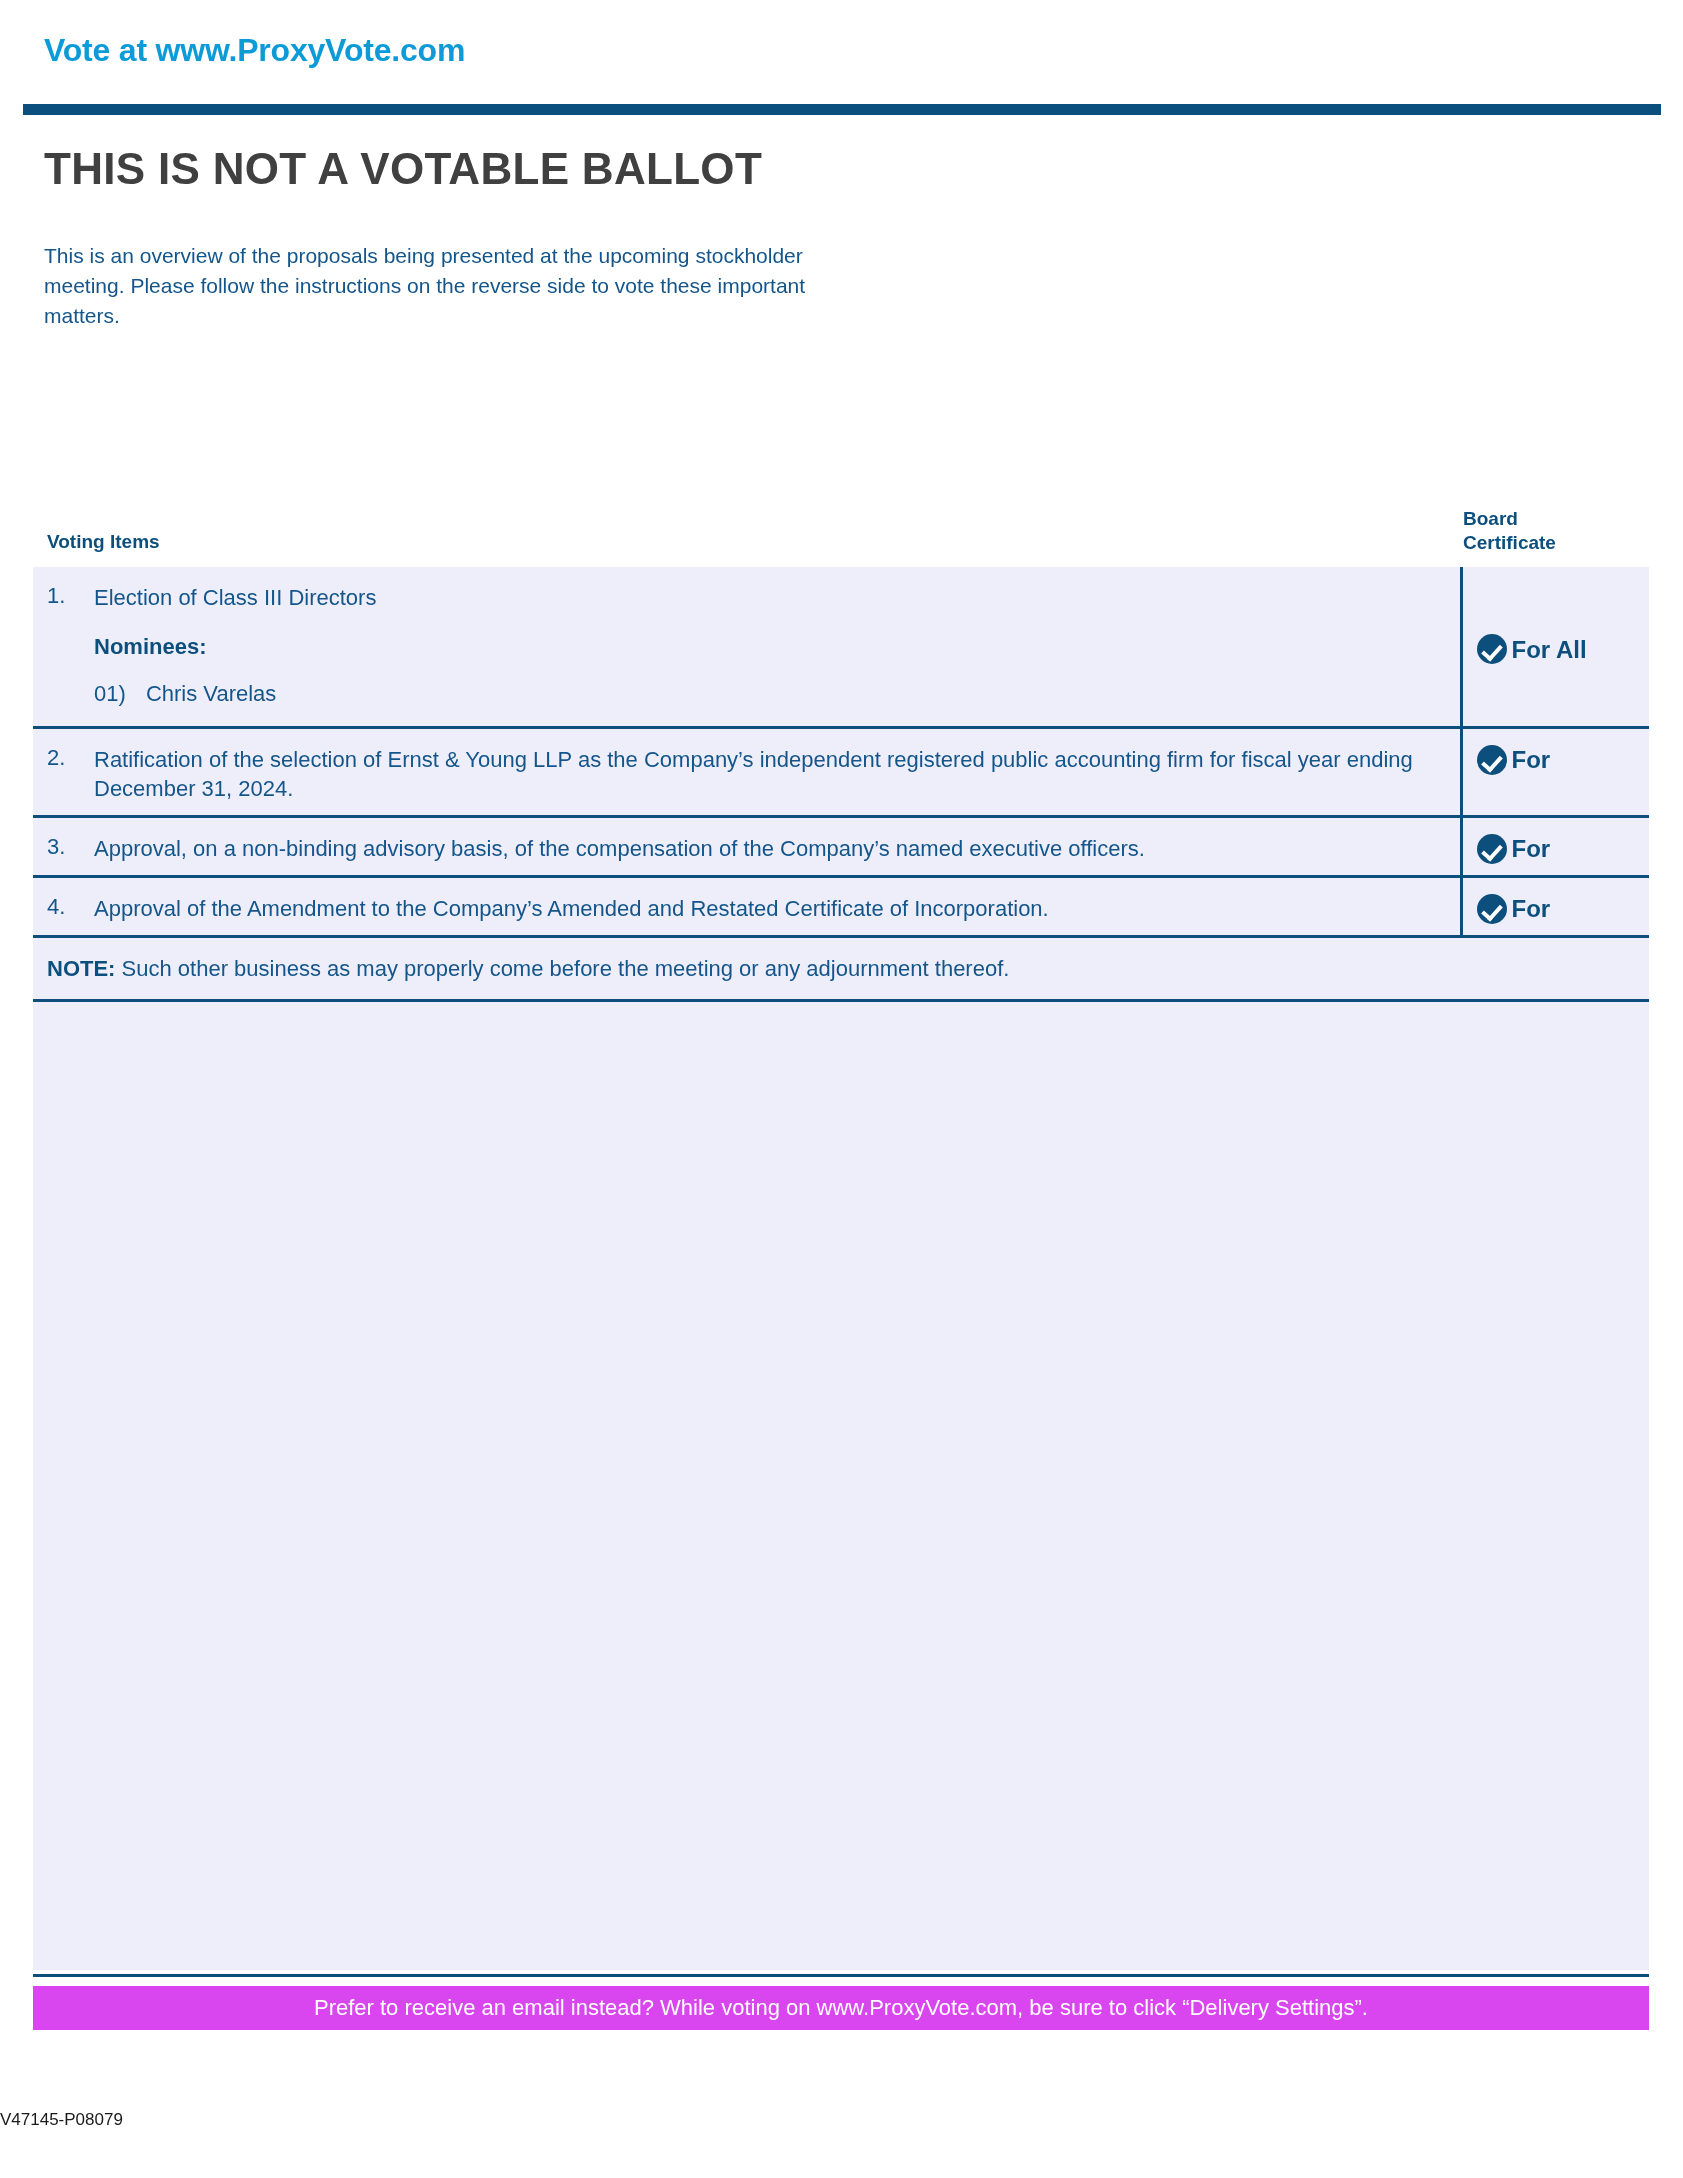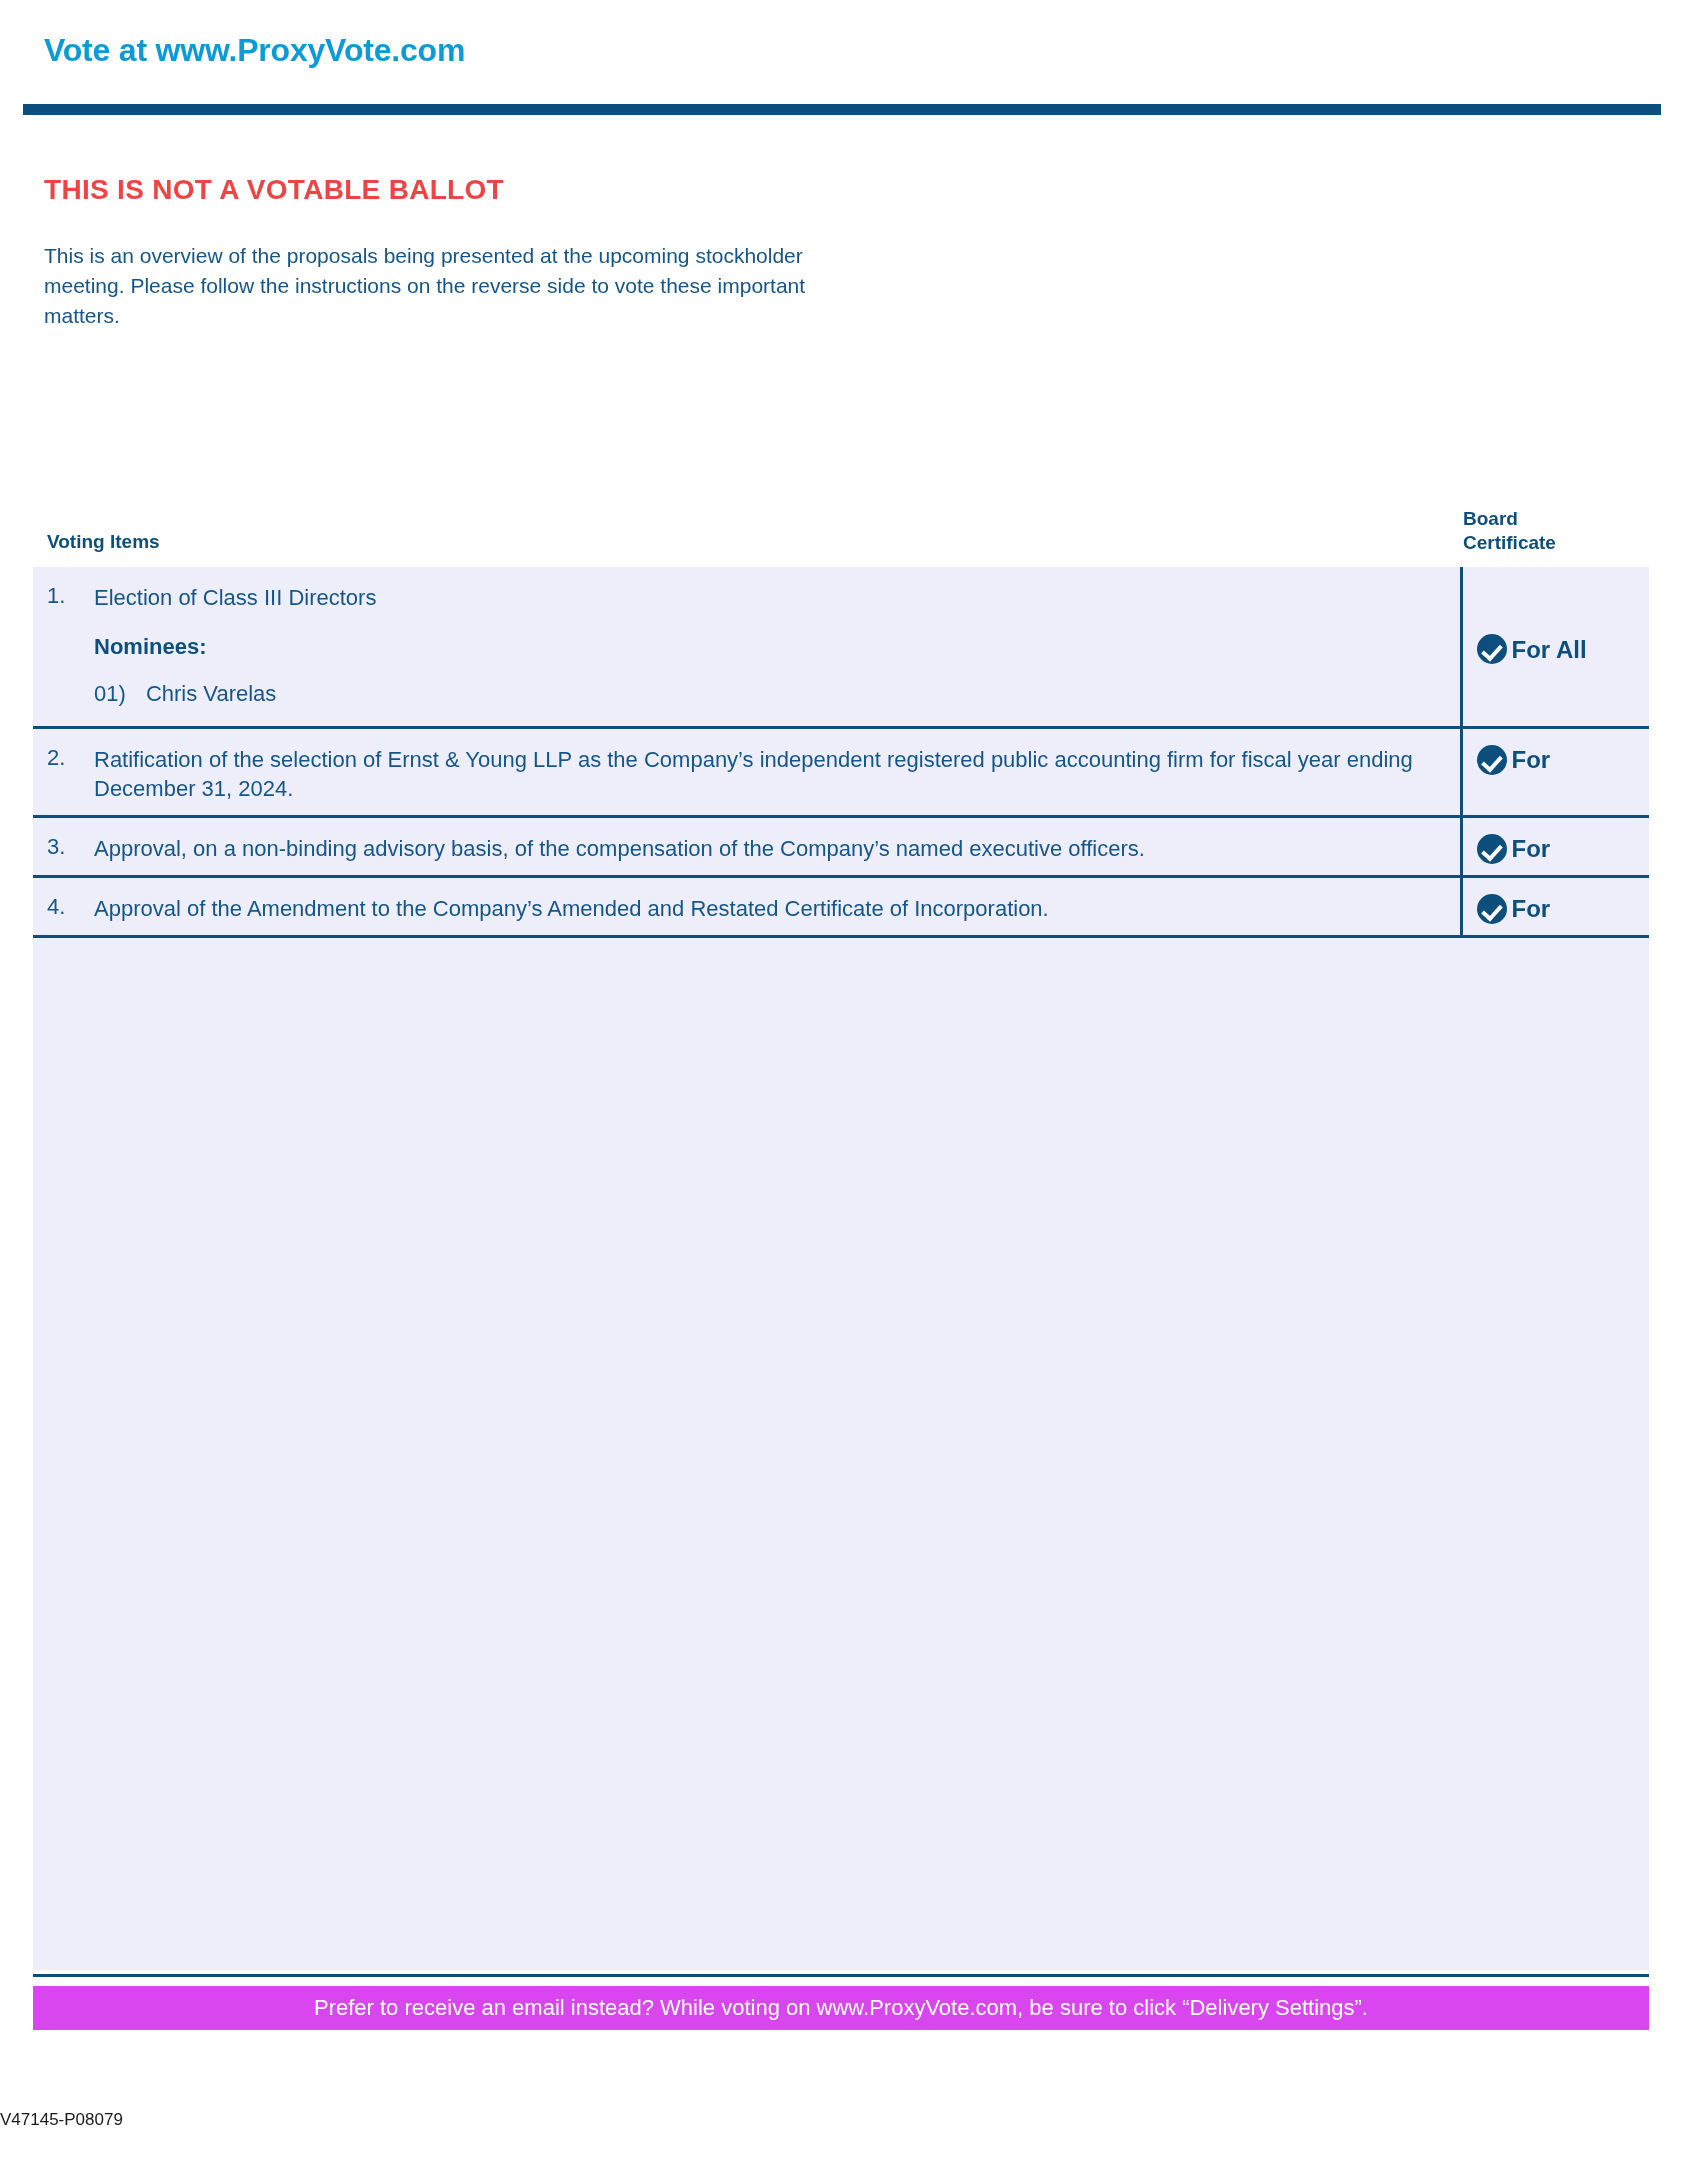--- a/index.html
+++ b/index.html
@@ -32,24 +32,24 @@
     top: 104px;
     width: 1638px;
     height: 11px;
     background: #0a4f7e;
   }
 
   
   .headline {
     position: absolute;
     left: 44px;
-    top: 174px;
-    font-size: 28px;
-    font-weight: bold;
-    color: #ef4444;
+    top: 144px;
+    font-size: 44px;
+    font-weight: bold;
+    color: #404040;
     letter-spacing: 0.3px;
     white-space: nowrap;
   }
   .intro {
     position: absolute;
     left: 44px;
     top: 241px;
     width: 812px;
     font-size: 21px;
     line-height: 30px;
@@ -286,20 +286,26 @@
           <div>Approval of the Amendment to the Company’s Amended and Restated Certificate of Incorporation.</div>
         </td>
         <td class="c-rec">
           <div class="rec">
             <span class="rec-icon"></span>
             <span class="rec-label">For</span>
           </div>
         </td>
       </tr>
 
+      <tr class="row-note">
+        <td class="c-note" colspan="3">
+          <b>NOTE: </b>
+          <span>Such other business as may properly come before the meeting or any adjournment thereof.</span>
+        </td>
+      </tr>
 
     </tbody>
   </table>
 </div>
 
 <div class="rule-thin"></div>
 <div class="footer-bar">
   <span>Prefer to receive an email instead? While voting on www.ProxyVote.com, be sure to click “Delivery Settings”.</span>
 </div>
 <div class="doccode">V47145-P08079</div>

